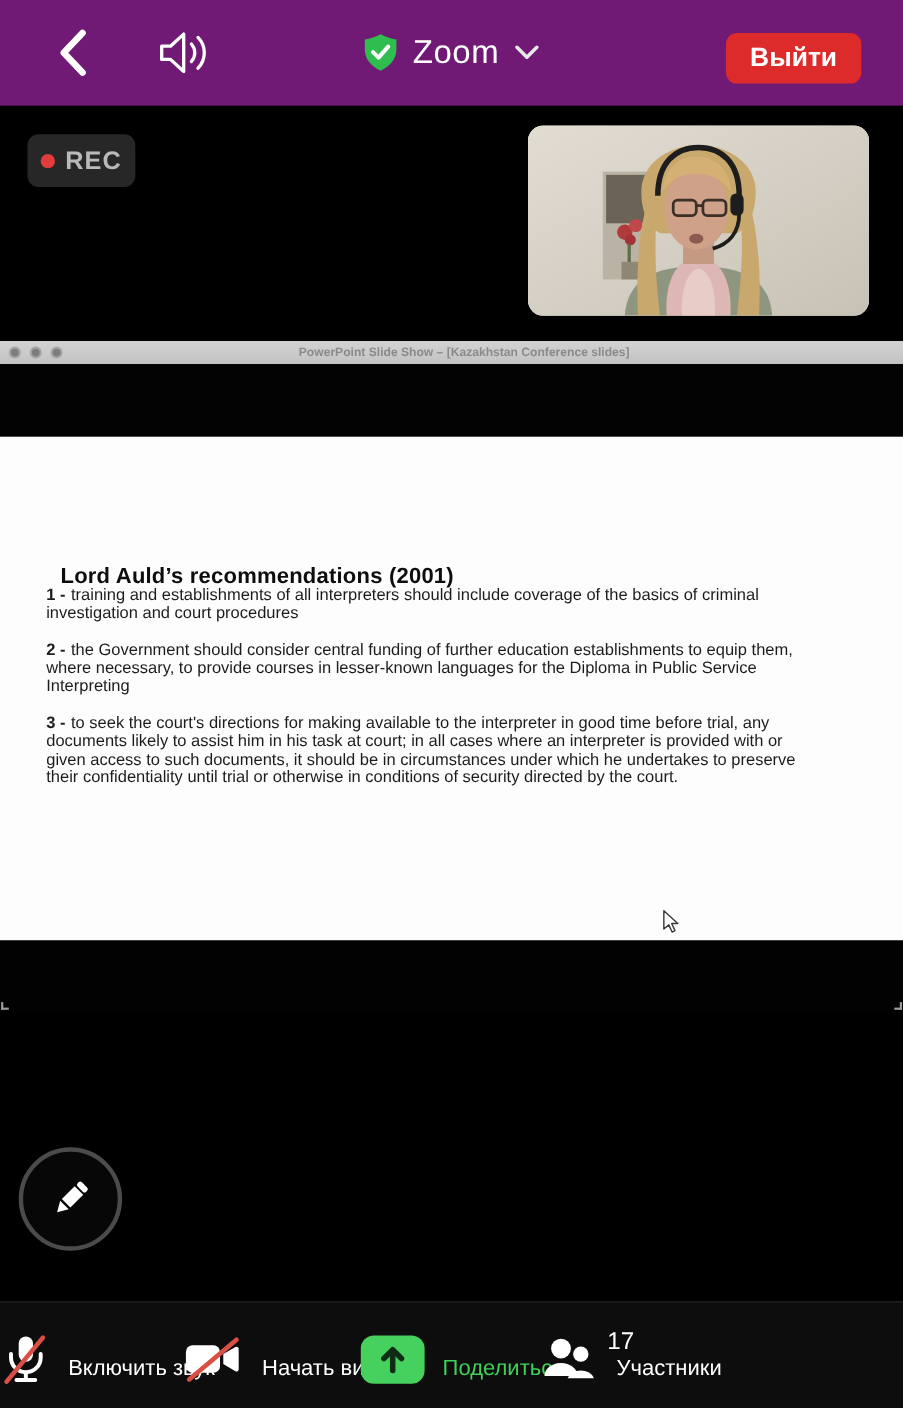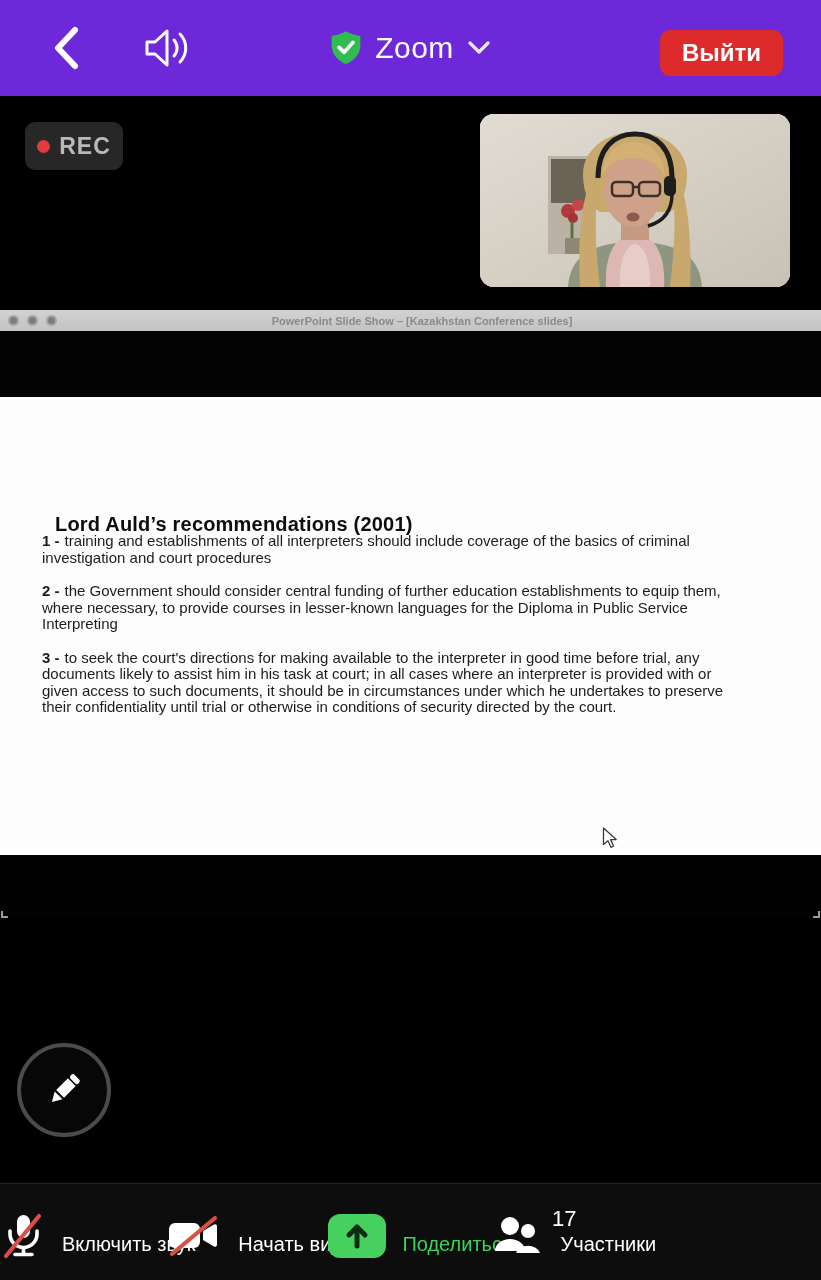--- a/index.html
+++ b/index.html
@@ -6,21 +6,21 @@
   * { box-sizing:border-box; }
   .screen {
     position:relative; width:821px; height:1280px; overflow:hidden;
     background:#000; font-family:"Liberation Sans", sans-serif;
     -webkit-font-smoothing:antialiased;
   }
 
   
   .top-bar {
     position:absolute; left:0; top:0; width:821px; height:96px;
-    background:#6d28d9; display:flex; align-items:center;
+    background:#701a75; display:flex; align-items:center;
   }
   .back-btn { position:absolute; left:42px; top:24px; width:48px; height:48px; display:flex; align-items:center; justify-content:center; }
   .speaker-btn { position:absolute; left:138px; top:24px; width:60px; height:48px; display:flex; align-items:center; justify-content:center; }
   .meeting-center { position:absolute; left:0; right:0; top:0; height:96px; display:flex; align-items:center; justify-content:center; gap:14px; }
   .meeting-title { color:#fff; font-size:30px; font-weight:400; letter-spacing:.5px; }
   .exit-btn {
     position:absolute; right:38px; top:30px; height:46px; padding:16px 22px;
     background:#dd2b2b; border:none; border-radius:10px;
     color:#fff; font-size:24px; font-weight:700; font-family:"Liberation Sans",sans-serif;
     display:flex; align-items:center;

